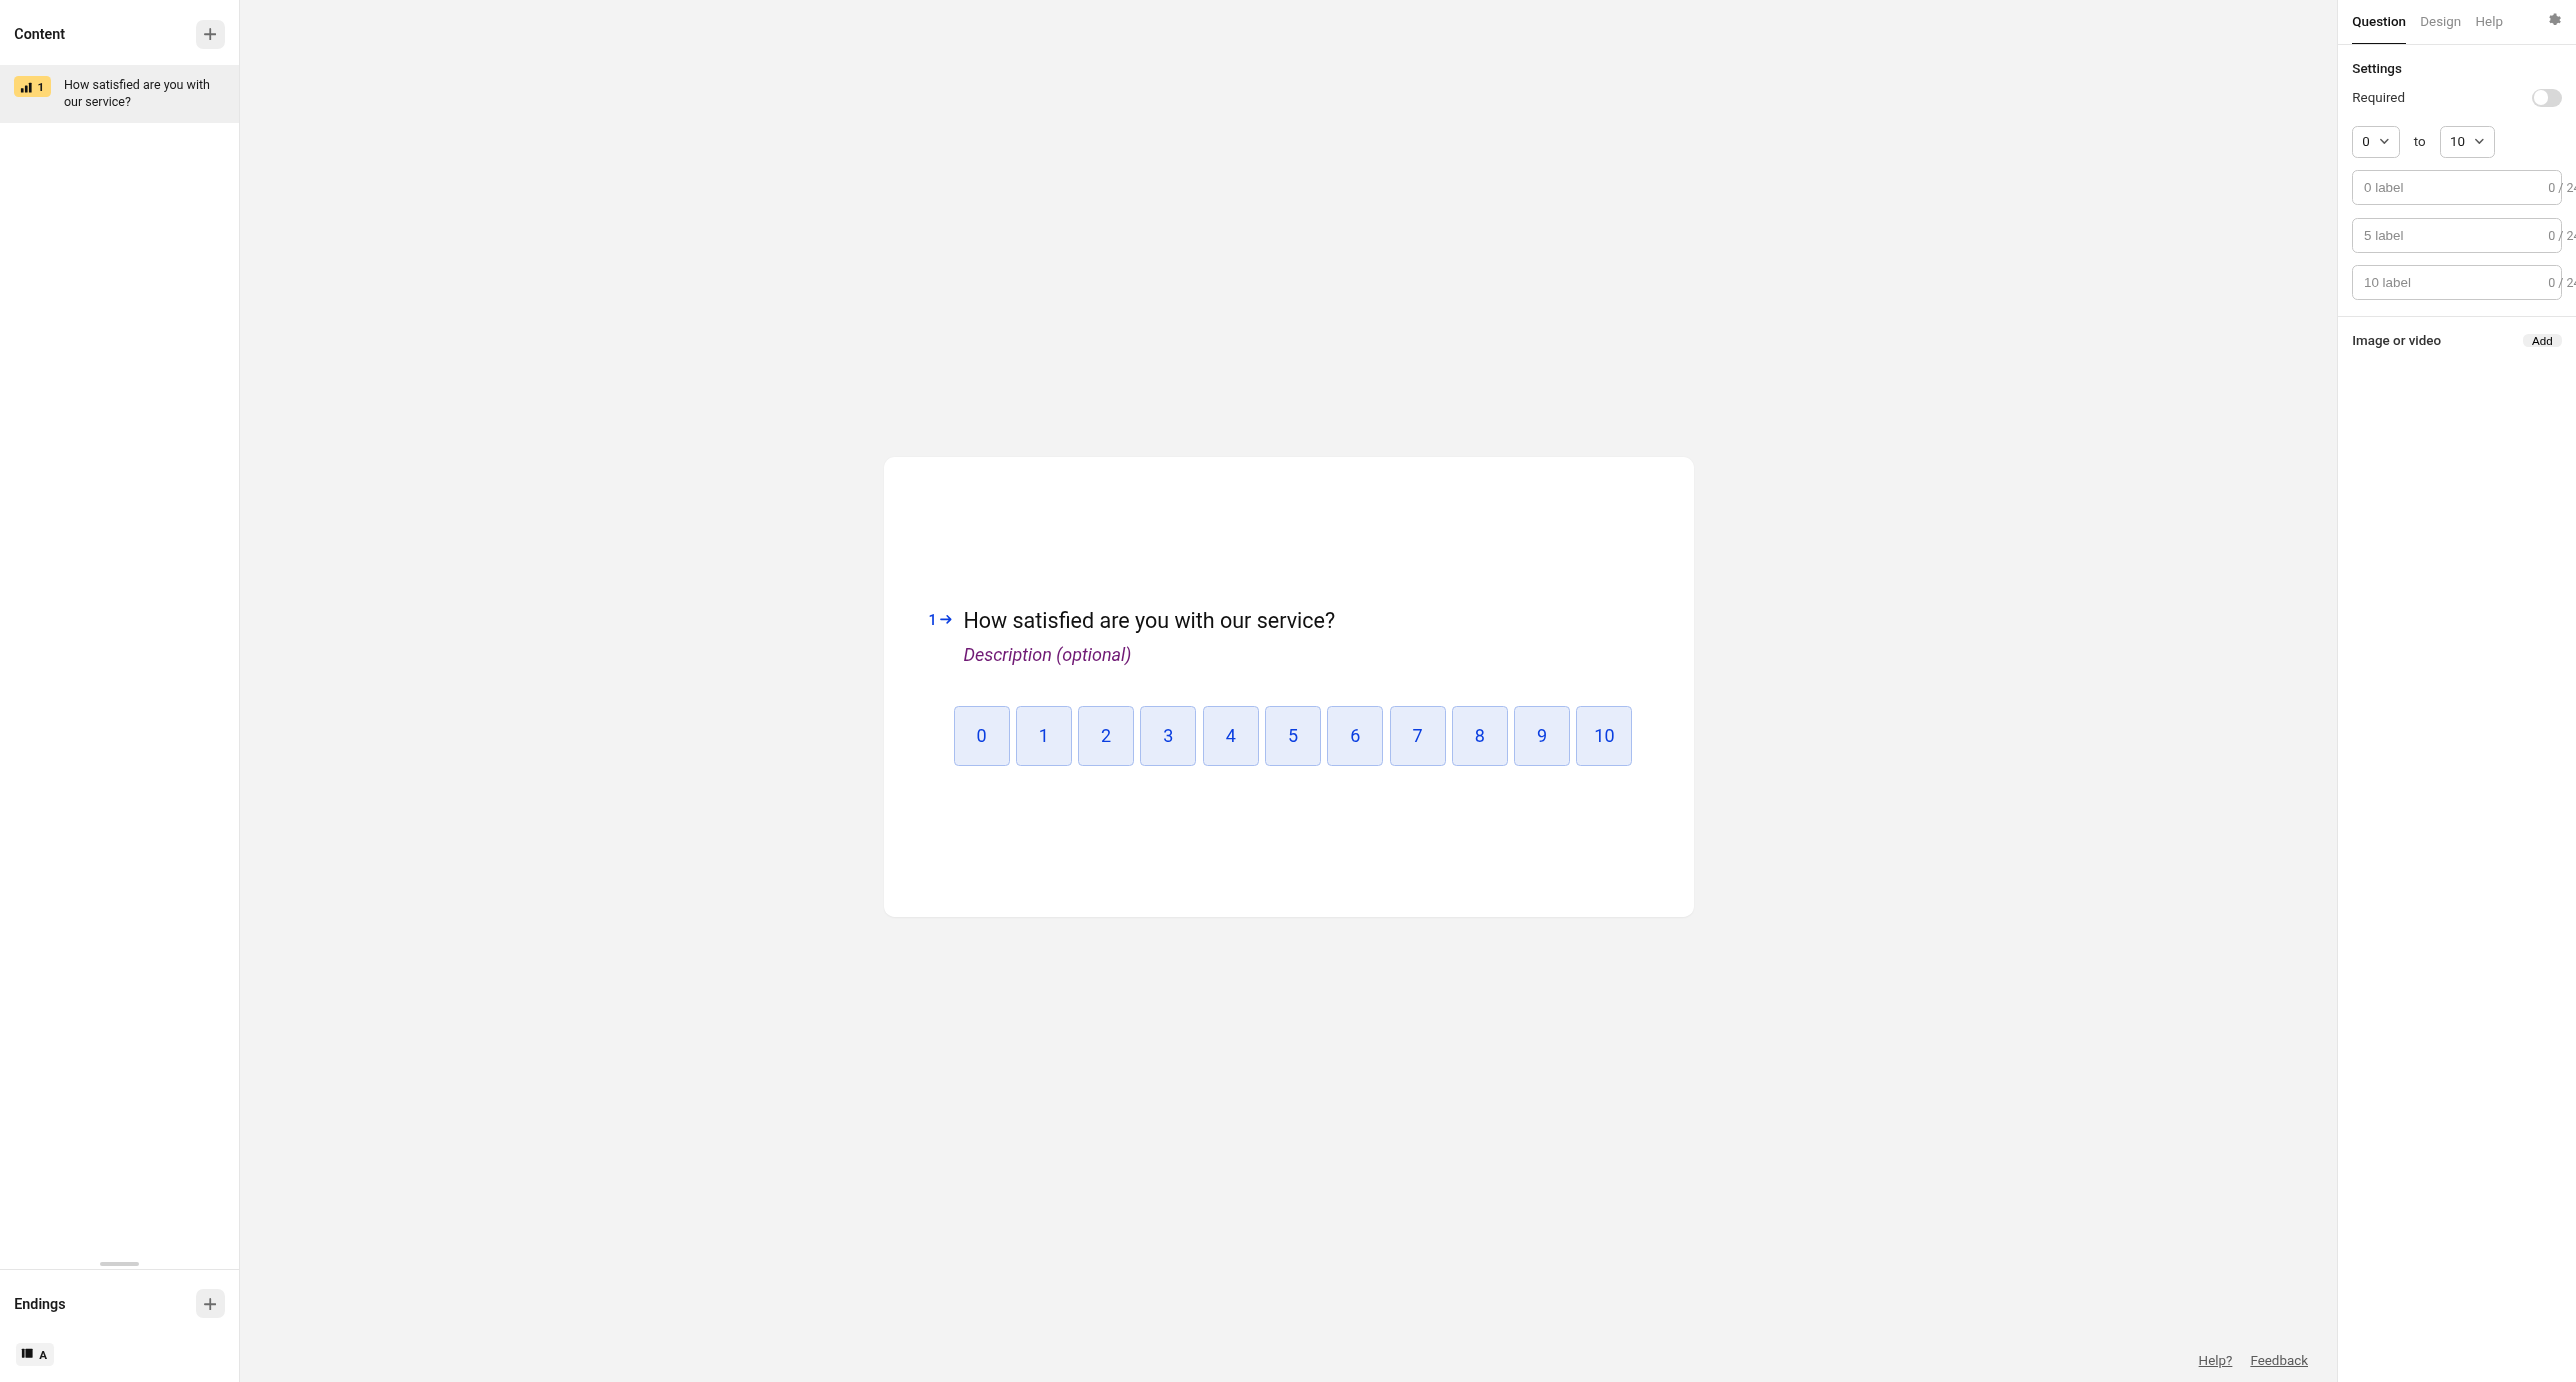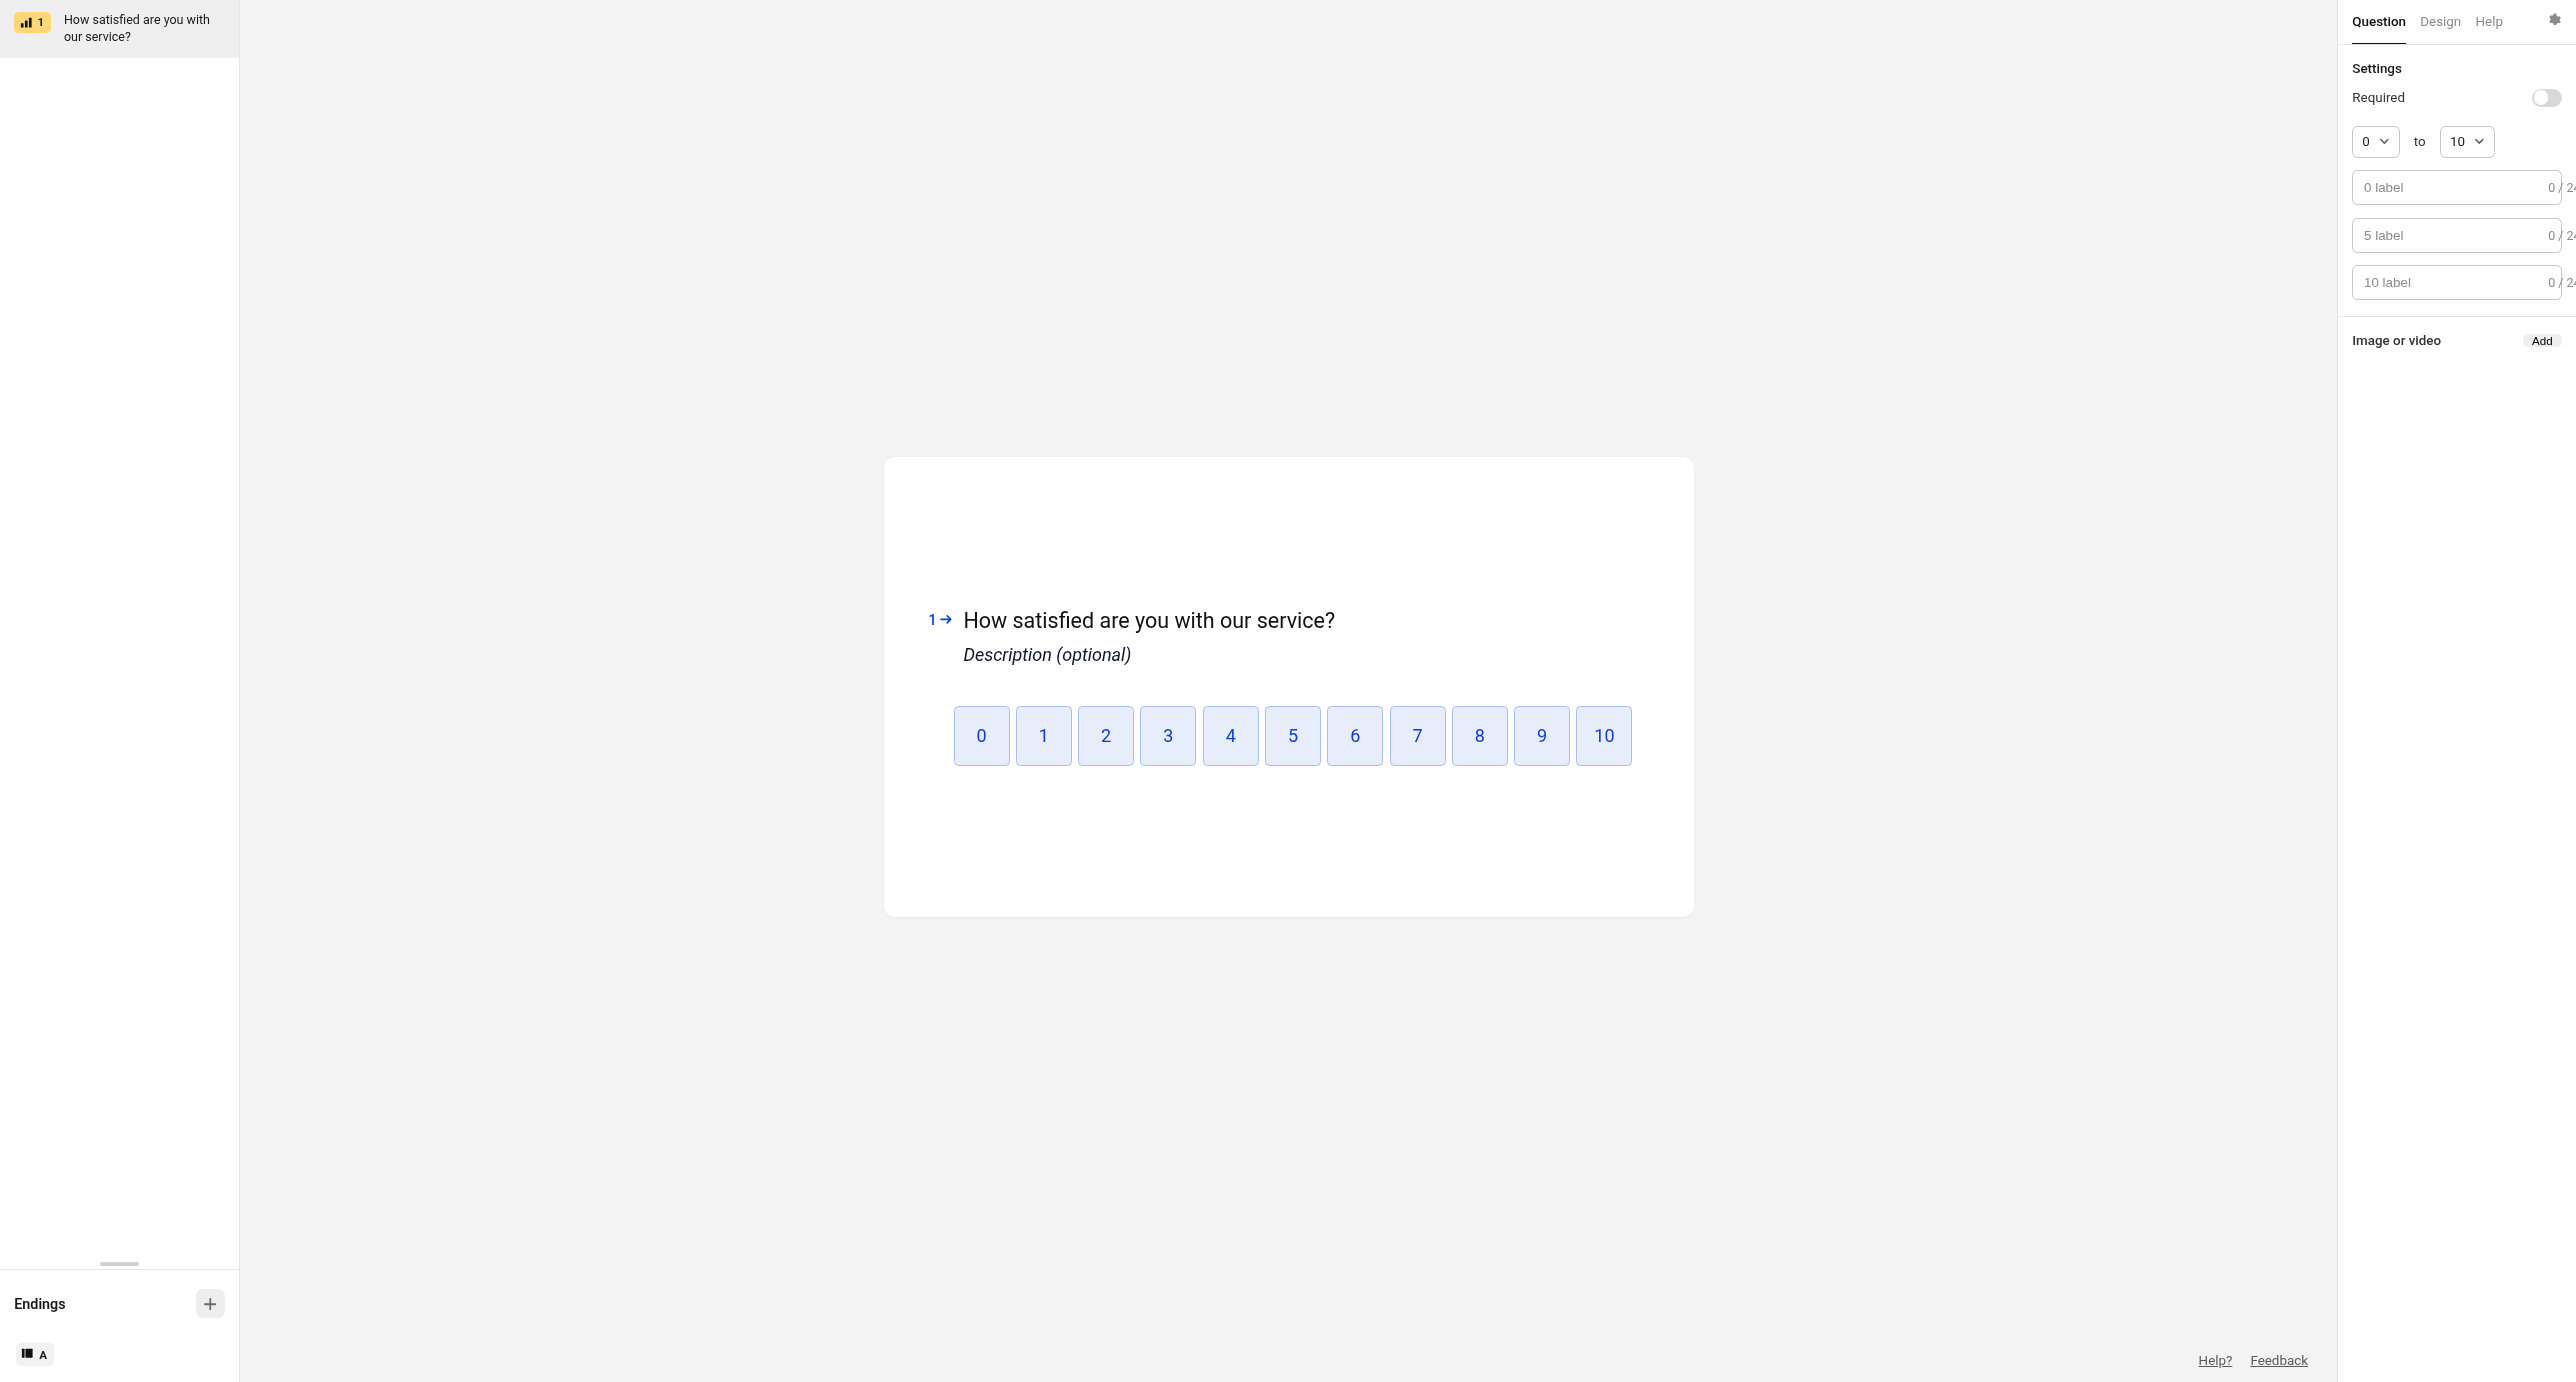--- a/index.html
+++ b/index.html
@@ -159,21 +159,21 @@
     line-height: 1.3;
     color: #111;
     border: none;
     outline: none;
     width: 100%;
     background: transparent;
   }
   .q-desc {
     font-size: 18px;
     font-style: italic;
-    color: #0f172a;
+    color: #701a75;
     margin-top: 9px;
   }
 
   .scale-row {
     display: flex;
     gap: 6.3px;
     margin-top: 41px;
     margin-left: 25px;
   }
   .scale-btn {
@@ -324,20 +324,30 @@
     font-size: 11.6px;
     cursor: pointer;
   }
 </style>
 </head>
 <body>
 
 <div class="app">
 
   <aside class="sidebar-left">
+    <div class="sidebar-section-header">
+      <div class="sidebar-section-title">Content</div>
+      <button class="icon-btn">
+        <span>
+          <svg width="12.5" height="12.5" viewBox="0 0 14 14">
+              <path d="M7 1v12M1 7h12" stroke="currentColor" stroke-width="2" stroke-linecap="round"></path>
+            </svg>
+        </span>
+      </button>
+    </div>
 
     <div class="sidebar-items">
       <div class="sidebar-item active">
         <div class="item-badge">
           <span>
             <svg width="12.5" height="12.5" viewBox="0 0 14 14">
                 <rect x="1" y="8" width="3" height="5" rx="0.5" fill="#111"></rect>
                 <rect x="5.5" y="5" width="3" height="8" rx="0.5" fill="#111"></rect>
                 <rect x="10" y="2" width="3" height="11" rx="0.5" fill="#111"></rect>
               </svg>

